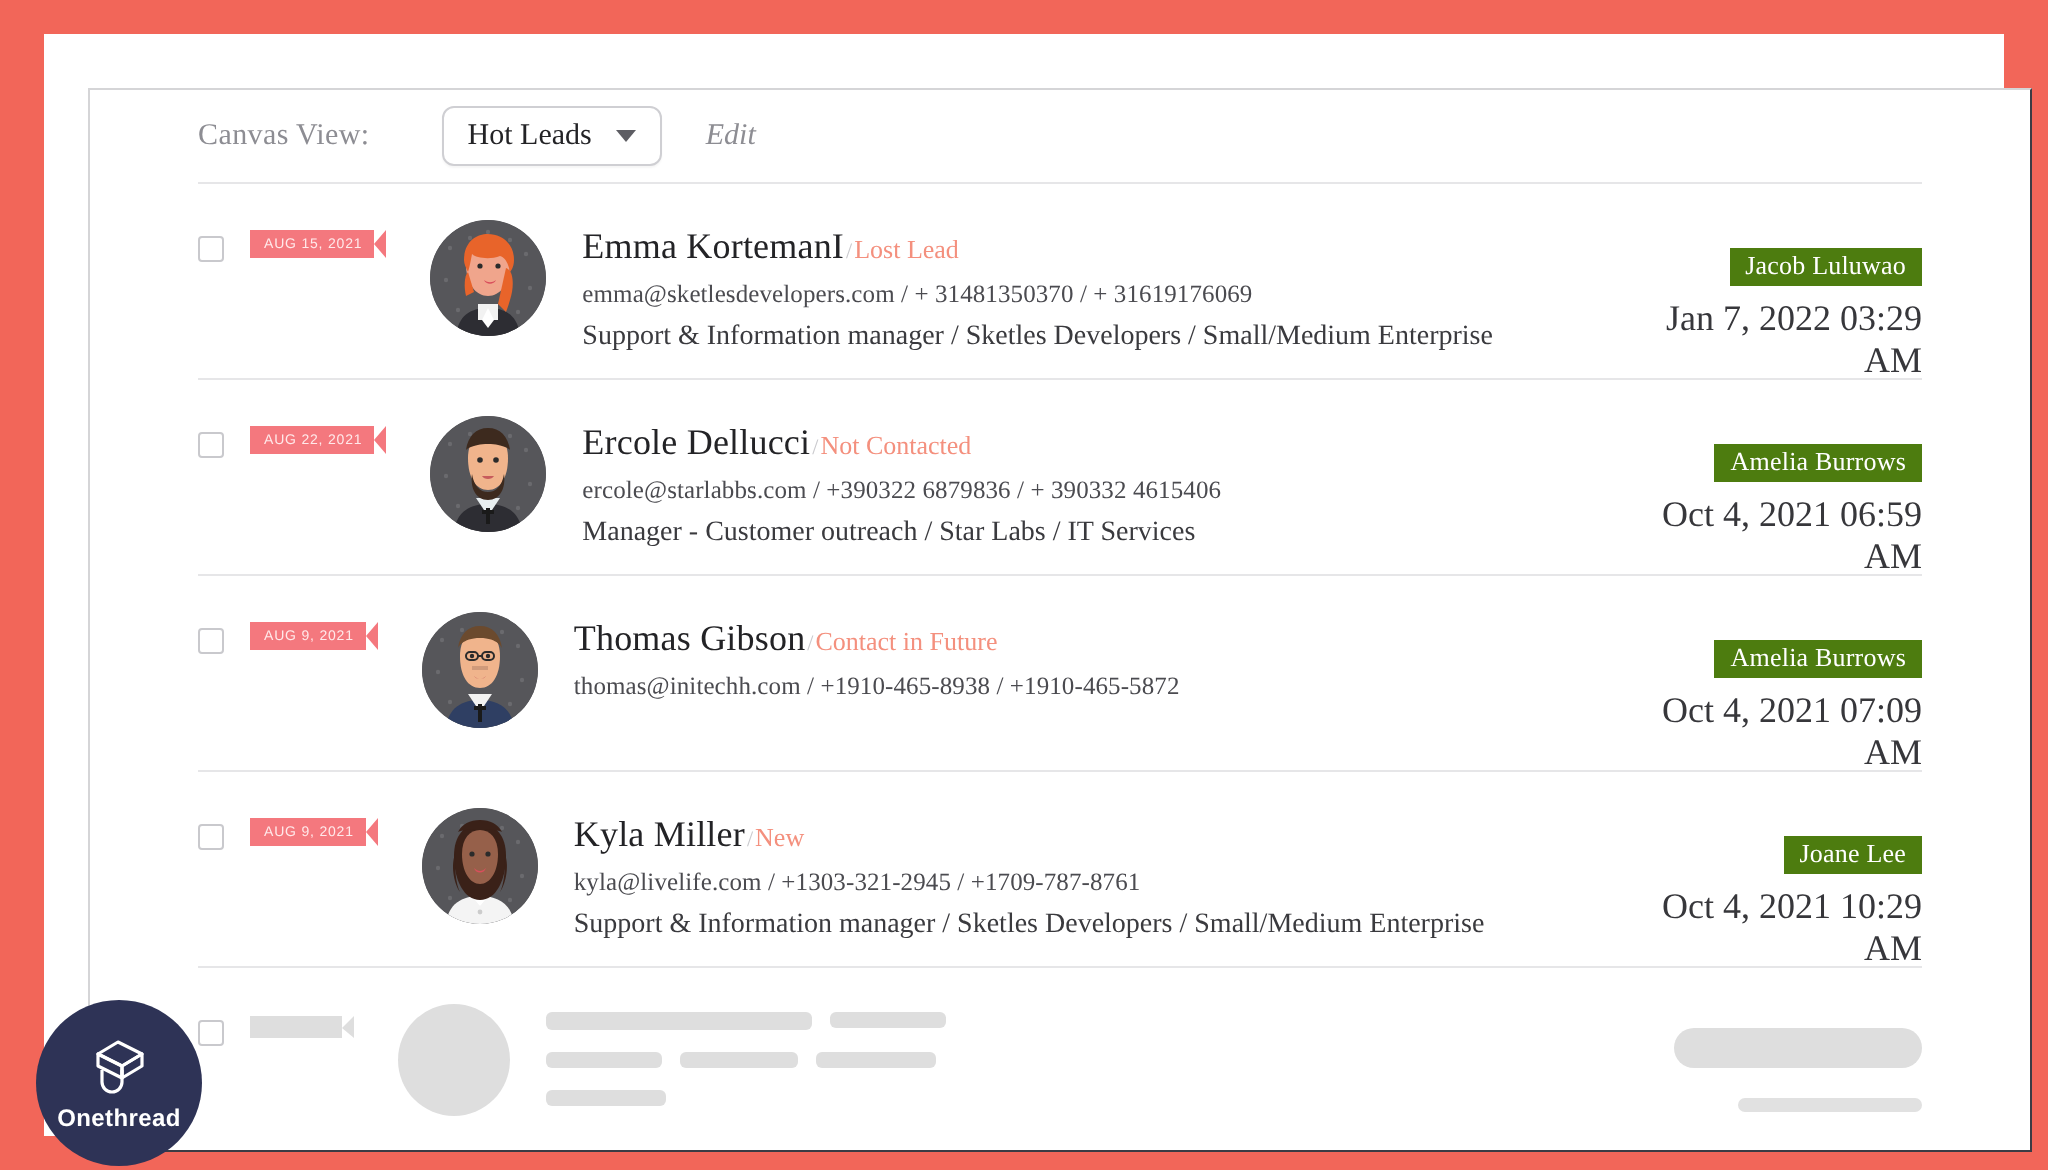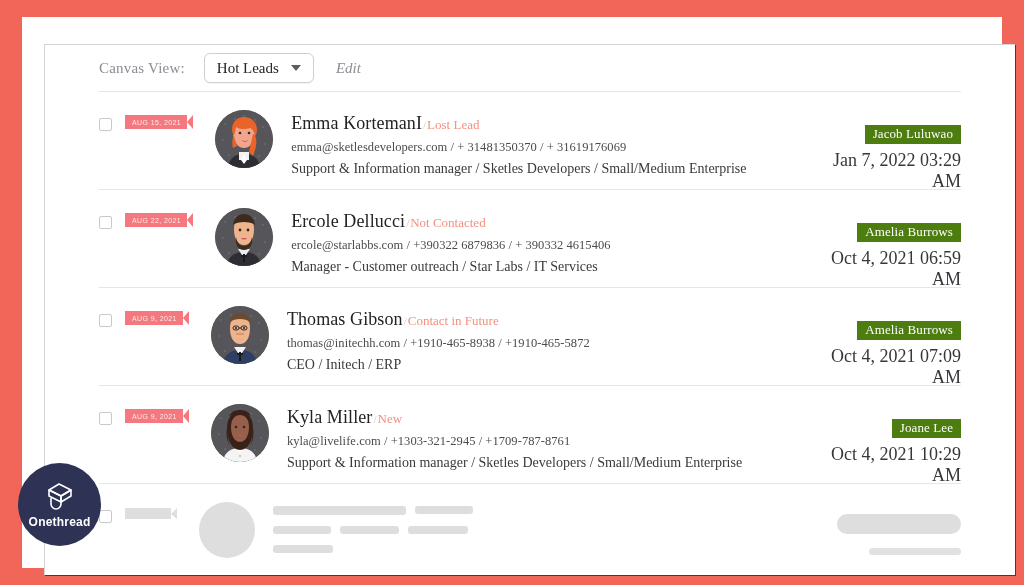--- a/index.html
+++ b/index.html
@@ -36,21 +36,21 @@
     display: flex;
     align-items: center;
     padding-left: 54px;
   }
   .toolbar-label {
     font-size: 15px;
     color: #8d8d93;
     letter-spacing: .2px;
   }
   .view-select {
-    margin-left: 19px;
+    margin-left: 36px;
     min-width: 101px;
     height: 30px;
     border: 1px solid #cfcfd3;
     border-radius: 6px;
     background: #fff;
     display: flex;
     align-items: center;
     justify-content: center;
     gap: 12px;
     padding: 0 12px;
@@ -217,21 +217,21 @@
   .sk-lines { margin-left: 18px; flex: 1 1 auto; }
   .sk-lines .r { display: flex; gap: 9px; margin-bottom: 11px; }
   .sk-lines .r:last-child { margin-bottom: 0; }
   .sk-meta { width: 150px; text-align: right; padding-top: 8px; }
   .sk-b1 { width: 124px; height: 20px; border-radius: 10px; background:#dedede; display:inline-block; }
   .sk-b2 { width: 92px; height: 7px; border-radius: 4px; background:#e1e1e1; display:inline-block; margin-top: 10px; }
 
   
   .logo {
     position: absolute;
-    left: 18px; top: 463px;
+    left: 18px; top: 500px;
     width: 83px; height: 83px;
     border-radius: 50%;
     background: #2e3356;
     display: flex;
     flex-direction: column;
     align-items: center;
     justify-content: center;
     z-index: 20;
   }
   .logo-word {
@@ -382,21 +382,20 @@
           <path d="M26 32c2 2 4 2 6 0-1 2-5 2-6 0z" fill="#c75c5c"></path>
         </svg>
       </div>
       <div class="person">
         <div class="name-line">
           <span class="pname">Thomas Gibson</span>
           <span class="pslash">/</span>
           <span class="pstatus">Contact in Future</span>
         </div>
         <div class="pcontact">thomas@initechh.com / +1910-465-8938 / +1910-465-5872</div>
-        <div class="prole">CEO / Initech / ERP</div>
       </div>
       <div class="meta">
         <span class="owner-badge">Amelia Burrows</span>
         <div class="ts">Oct 4, 2021 07:09 AM</div>
       </div>
     </div>
     <div class="divider"></div>
 
     <div class="row">
       <div class="checkbox"></div>

